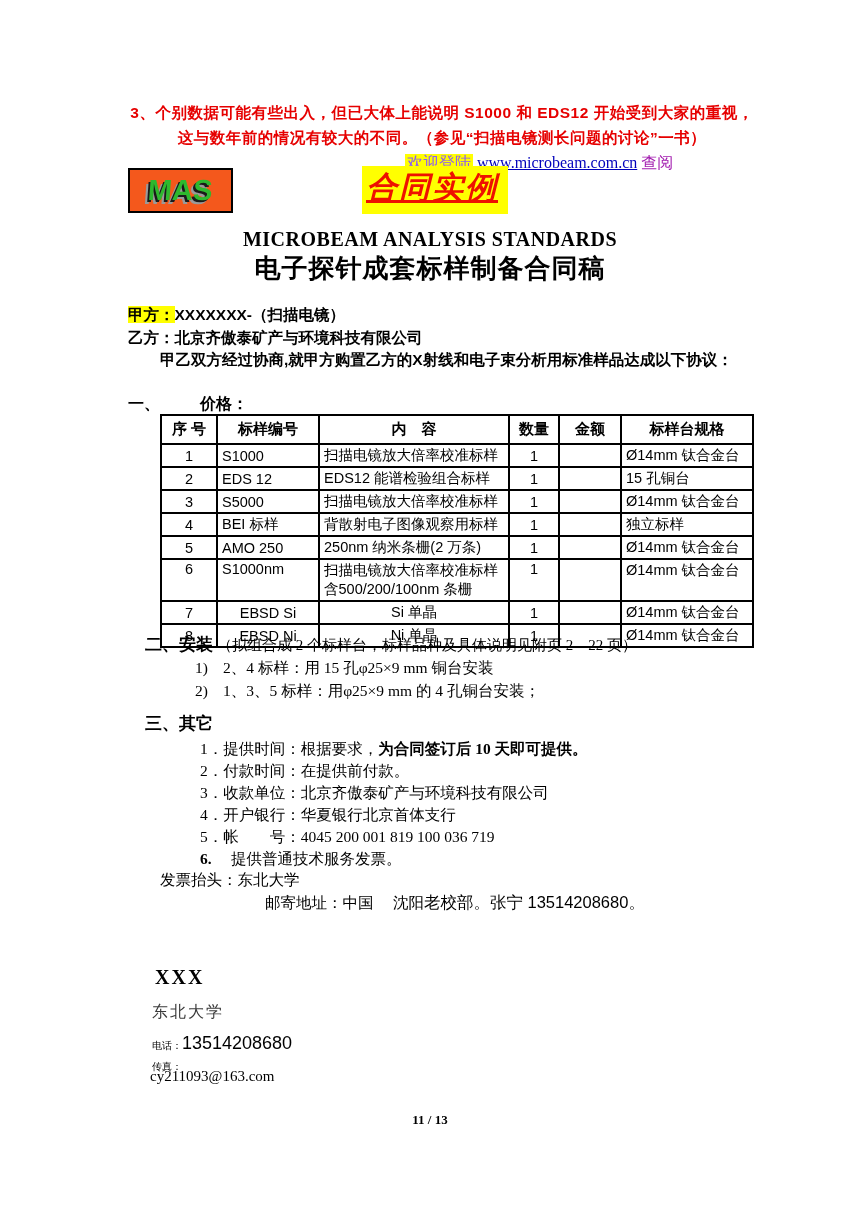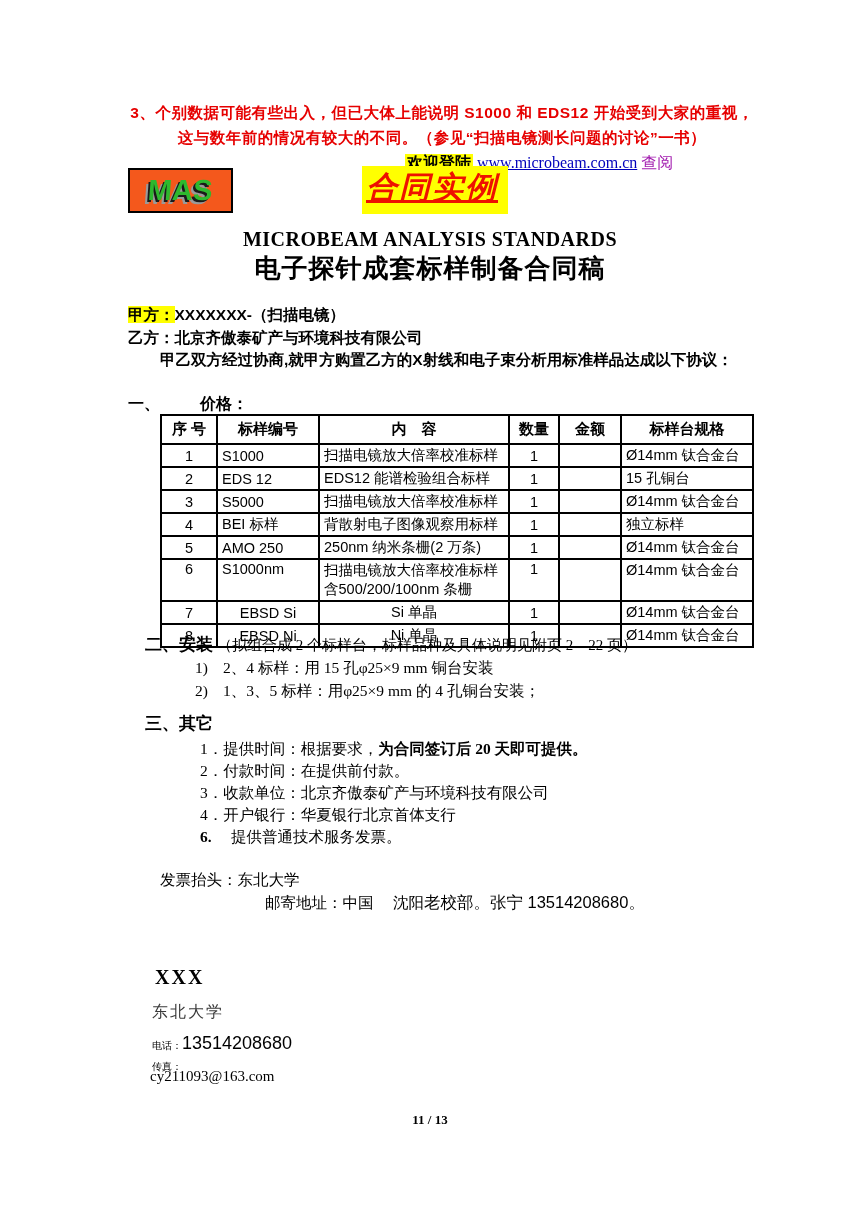--- a/index.html
+++ b/index.html
@@ -6,21 +6,21 @@
   .page{position:relative;width:860px;height:1217px;background:#ffffff;
         font-family:"Liberation Serif",serif;color:#000;overflow:hidden;}
 
   
   .header-note{position:absolute;top:100px;left:0;width:100%;text-align:center;
       color:#e60000;font-weight:bold;font-family:"Liberation Sans",sans-serif;
       font-size:15.5px;line-height:25px;letter-spacing:0.5px;margin-left:12px;}
 
   
   .visit-line{position:absolute;top:153px;left:405px;font-size:16px;white-space:nowrap;}
-  .visit-hl{background:#ffff00;color:#000000;font-weight:bold;
+  .visit-hl{background:#ffff00;color:#8b5cf6;font-weight:normal;
       font-family:"Liberation Sans",sans-serif;padding:0 2px;text-align:right;}
   .visit-link{color:#0000bb;text-decoration:underline;font-family:"Liberation Serif",serif;}
   .visit-suffix{color:#a21caf;}
 
   
   .logo{position:absolute;left:128px;top:168px;width:101px;height:41px;
       background:#f4581c;border:2px solid #000;display:flex;align-items:center;justify-content:center;}
   .logo-text{font-family:"Liberation Sans",sans-serif;font-weight:900;font-size:29px;
       color:#2eb82e;text-shadow:-2px 2px 0 #1a1a1a,-4px 4px 0 #9a9a9a;letter-spacing:0px;transform:skewX(-4deg);}
 
@@ -222,25 +222,26 @@
     <div>
       <span class="mk">2)</span><span>1、3、5 标样：用φ25×9 mm 的 4 孔铜台安装；</span>
     </div>
   </div>
 
   <div class="sec-other">
     <span class="sec-head">三、其它</span>
   </div>
   <div class="other-items">
     <div>
-      <span>1．提供时间：根据要求，</span><span class="b">为合同签订后 20 天即可提供。</span>
+      <span>1．提供时间：根据要求，</span><span class="b">为合同签订后 10 天即可提供。</span>
     </div>
     <div>2．付款时间：在提供前付款。</div>
     <div>3．收款单位：北京齐傲泰矿产与环境科技有限公司</div>
     <div>4．开户银行：华夏银行北京首体支行</div>
+    <div>5．帐　　号：4045 200 001 819 100 036 719</div>
     <div>
       <span class="b">6.</span><span>　 提供普通技术服务发票。</span>
     </div>
   </div>
   <div class="invoice-title">发票抬头：东北大学</div>
   <div class="mail-line">
     <span>邮寄地址：中国　 沈阳</span><span class="mail-sans">老校部。张宁 13514208680。</span>
   </div>
 
   <div class="lc-name">XXX</div>

